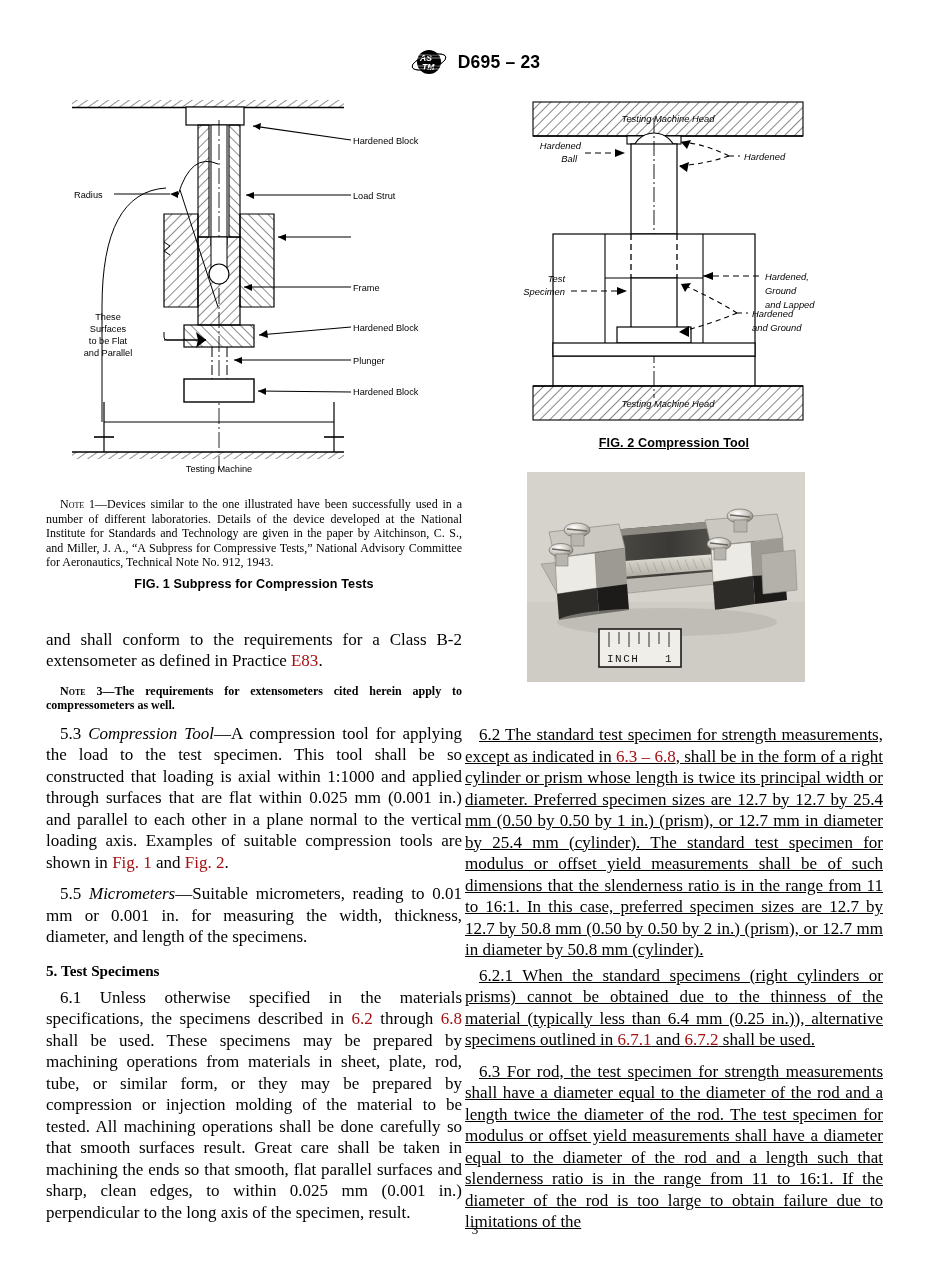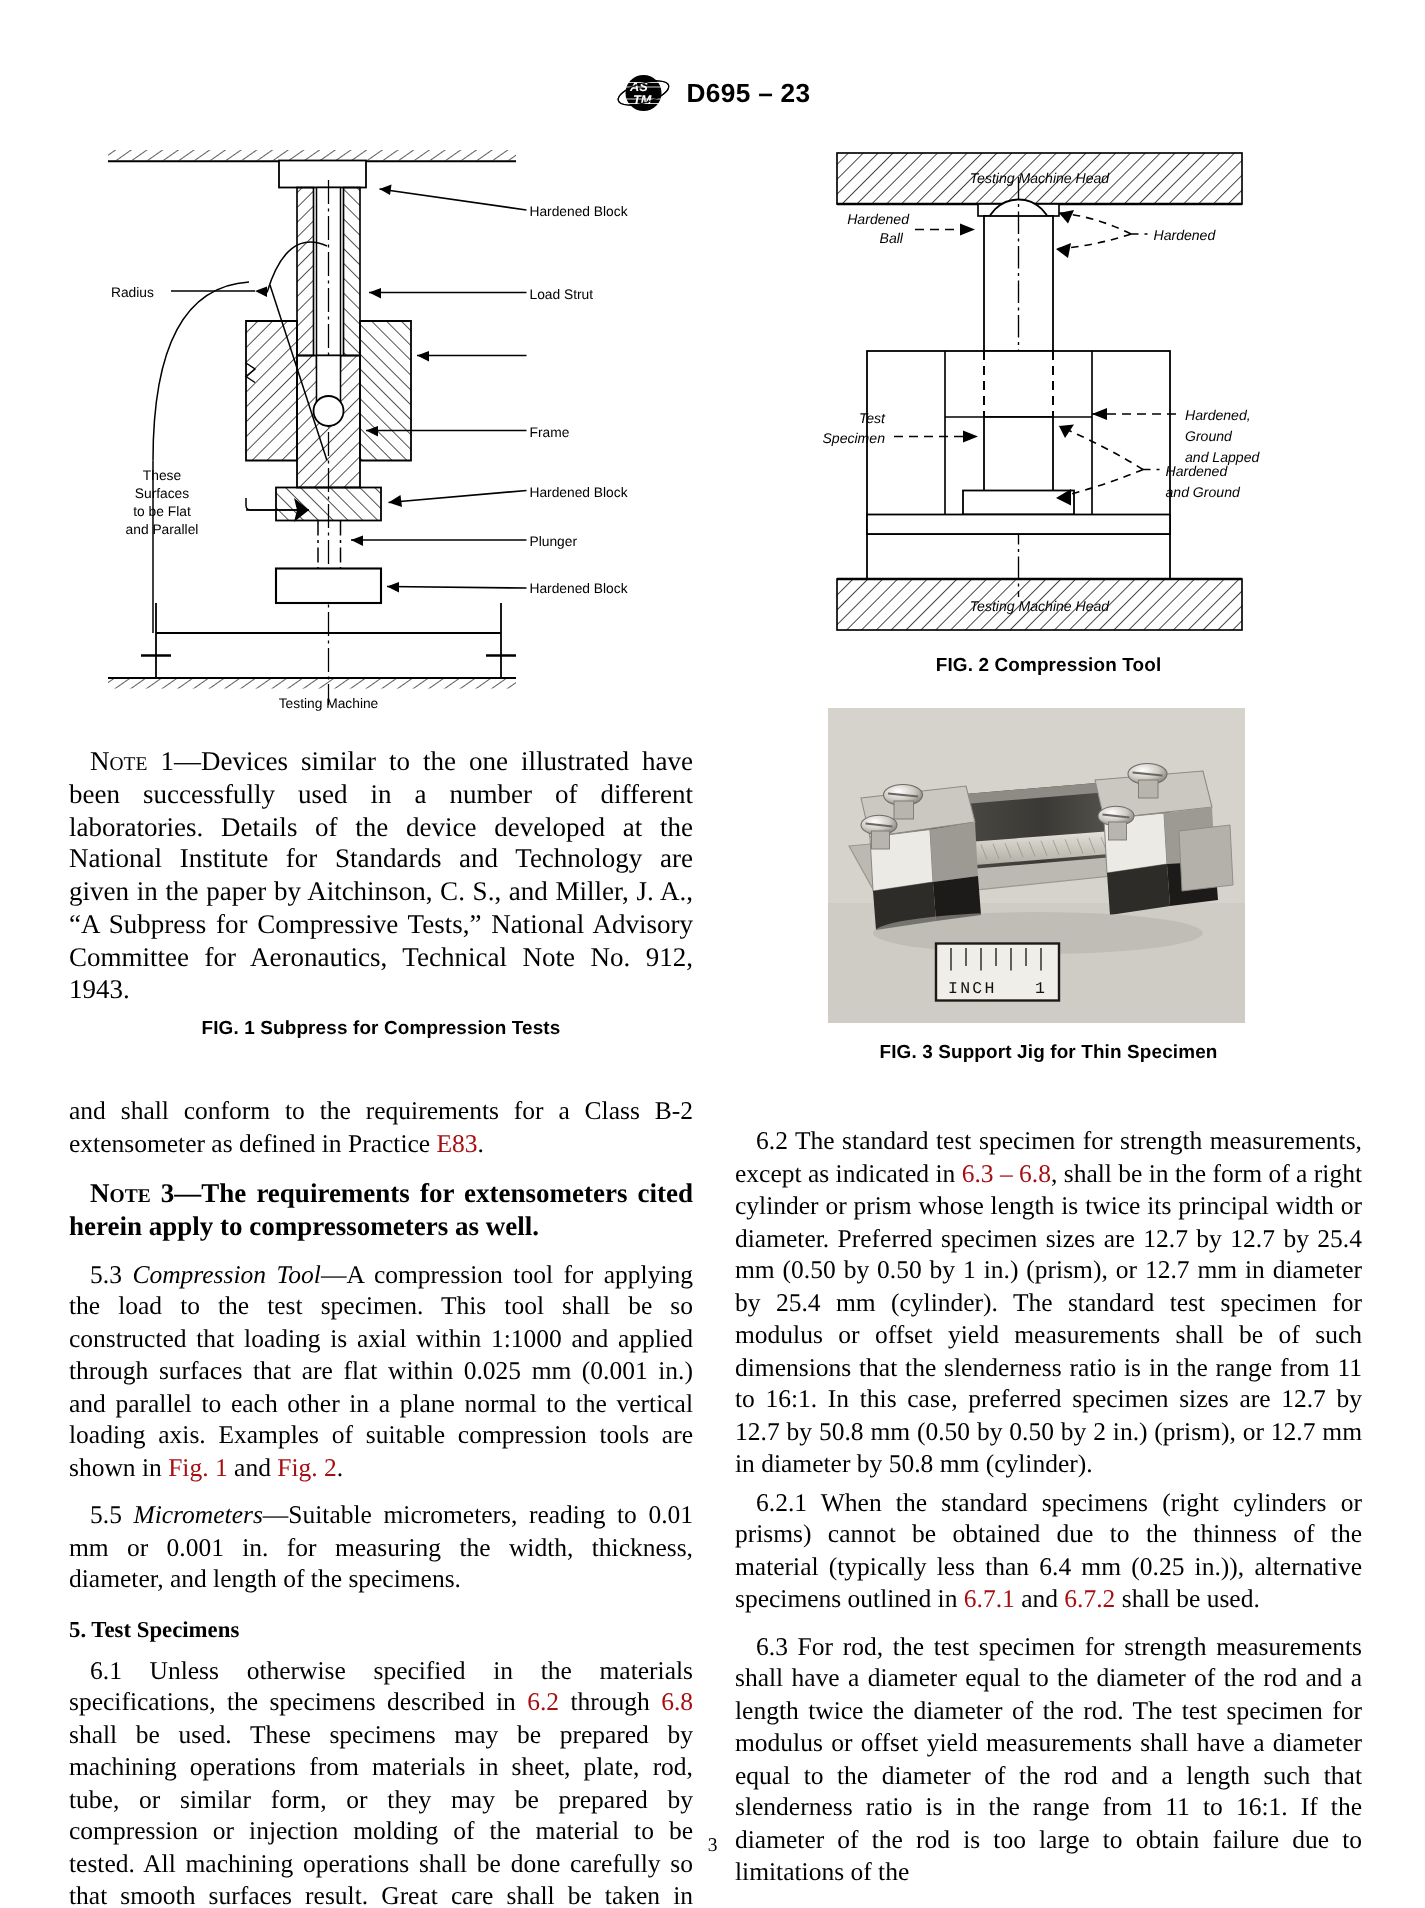--- a/index.html
+++ b/index.html
@@ -32,38 +32,39 @@
   }
 
   
   .col-left {
     position: absolute;
     left: 46px; top: 92px;
     width: 416px;
   }
   .col-right {
     position: absolute;
-    left: 490px; top: 92px;
+    left: 465px; top: 92px;
     width: 418px;
+    text-decoration: underline;
   }
 
   
   p.body {
     margin: 4px 0 0 0;
     font-size: 17px;
     line-height: 1.265;
     text-align: justify;
     text-indent: 14px;
     hyphens: none;
   }
   p.body.cont { text-indent: 0; }
   p.gap { margin-top: 10px; }
   p.note {
     margin: 0;
-    font-size: 18px;
+    font-size: 12px;
     line-height: 1.21;
     text-align: justify;
     text-indent: 14px;
   }
   .sc { font-variant: small-caps; }
   .ital { font-style: italic; }
   .xref { color: #a50f12; }
   h3.section-head {
     margin: 14px 0 7px 0;
     font-family: "Liberation Serif", serif;
@@ -435,21 +436,20 @@
           <line x1="102" y1="160" x2="102" y2="175"></line>
           <line x1="112" y1="160" x2="112" y2="172"></line>
           <line x1="122" y1="160" x2="122" y2="175"></line>
           <line x1="132" y1="160" x2="132" y2="172"></line>
           <line x1="142" y1="160" x2="142" y2="175"></line>
         </g>
         <text x="80" y="190" font-family="Liberation Mono, monospace" font-size="11" fill="#141210" letter-spacing="1.5">INCH</text>
         <text x="138" y="190" font-family="Liberation Mono, monospace" font-size="11" fill="#141210">1</text>
       </svg>
     </div>
-    <div class="fig-caption" style="margin-top:12px;">FIG. 3  Support Jig for Thin Specimen</div>
   </div>
 
   <div style="margin-top:42px;">
     <p class="body">
       <span>6.2 </span><span>The standard test specimen for strength measurements, except as indicated in </span><span class="xref">6.3 – 6.8</span><span>, shall be in the form of a right cylinder or prism whose length is twice its principal width or diameter. Preferred specimen sizes are 12.7 by 12.7 by 25.4 mm (0.50 by 0.50 by 1 in.) (prism), or 12.7 mm in diameter by 25.4 mm (cylinder). The standard test specimen for modulus or offset yield measurements shall be of such dimensions that the slenderness ratio is in the range from 11 to 16:1. In this case, preferred specimen sizes are 12.7 by 12.7 by 50.8 mm (0.50 by 0.50 by 2 in.) (prism), or 12.7 mm in diameter by 50.8 mm (cylinder).</span>
     </p>
 
     <p class="body">
       <span>6.2.1 </span><span>When the standard specimens (right cylinders or prisms) cannot be obtained due to the thinness of the material (typically less than 6.4 mm (0.25 in.)), alternative specimens outlined in </span><span class="xref">6.7.1</span><span> and </span><span class="xref">6.7.2</span><span> shall be used.</span>
     </p>

